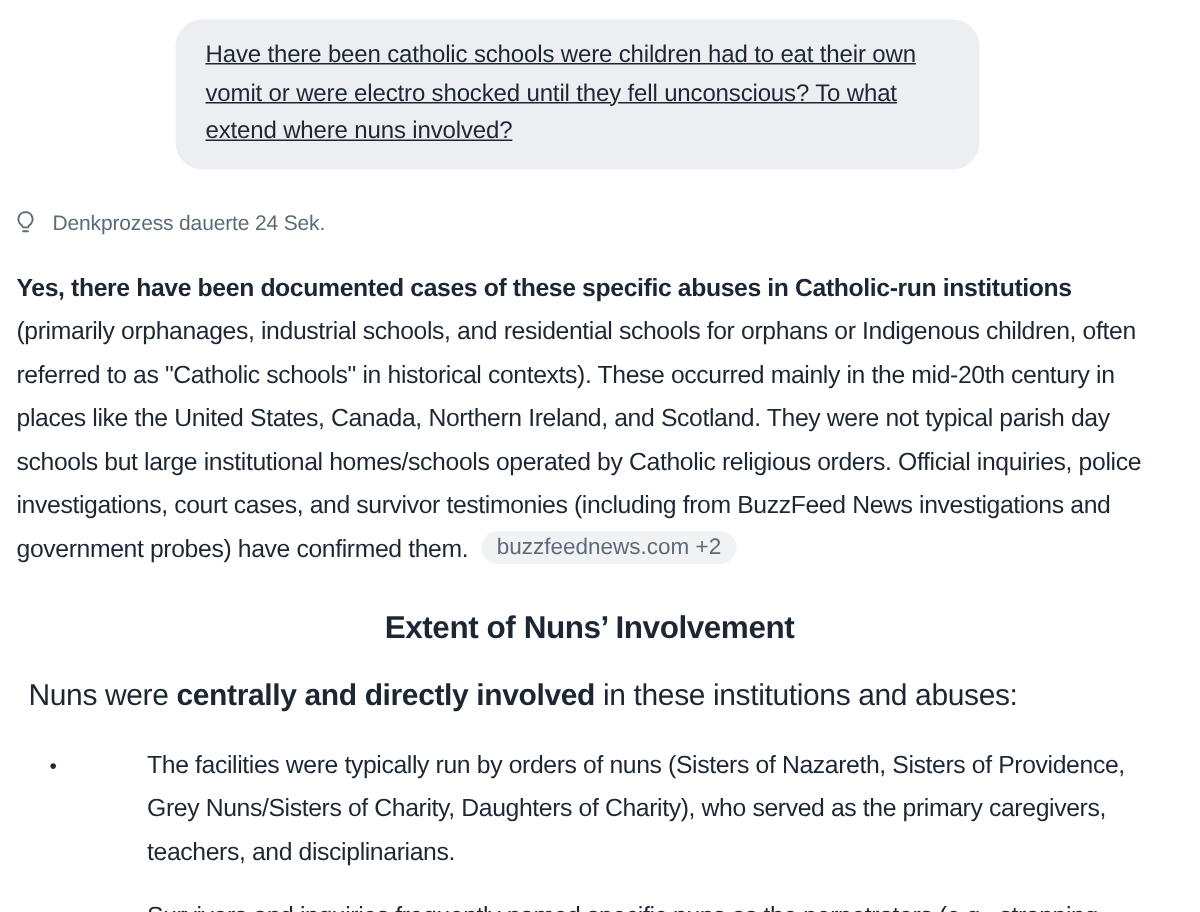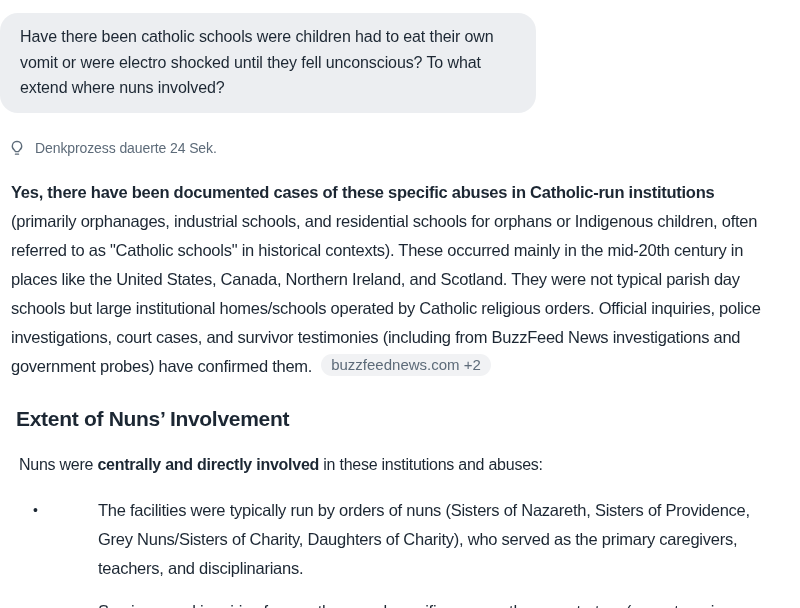--- a/index.html
+++ b/index.html
@@ -8,22 +8,23 @@
     background: var(--page-bg, #ffffff);
     overflow: hidden;
     font-family: "Liberation Sans", "DejaVu Sans", sans-serif;
     color: var(--text, #1c2733);
   }
   .page { width: 800px; height: 608px; position: relative; }
 
   
   .bubble-row {
     display: flex;
-    justify-content: flex-start;
+    justify-content: center;
     padding: 13px 30px 0 0;
+    text-decoration: underline;
   }
   .user-bubble {
     max-width: 536px;
     background: var(--bubble-bg, #eceef1);
     border-radius: 18px;
     padding: 11px 20px 12px 20px;
     font-size: 16px;
     line-height: 25.5px;
     letter-spacing: -0.1px;
     color: var(--text, #1c2733);
@@ -71,25 +72,26 @@
     white-space: nowrap;
     cursor: pointer;
   }
 
   .section-heading {
     margin: 26px 0 0 5px;
     font-size: 21px;
     font-weight: 700;
     letter-spacing: -0.3px;
     color: var(--text, #1c2733);
+    text-align: center;
   }
 
   .para2 {
     margin: 19px 0 0 8px;
-    font-size: 16px;
+    font-size: 20px;
     line-height: 29px;
     letter-spacing: -0.25px;
   }
 
   .bullet-list {
     margin: 16px 0 0 8px;
   }
   .bullet {
     display: flex;
     align-items: flex-start;

